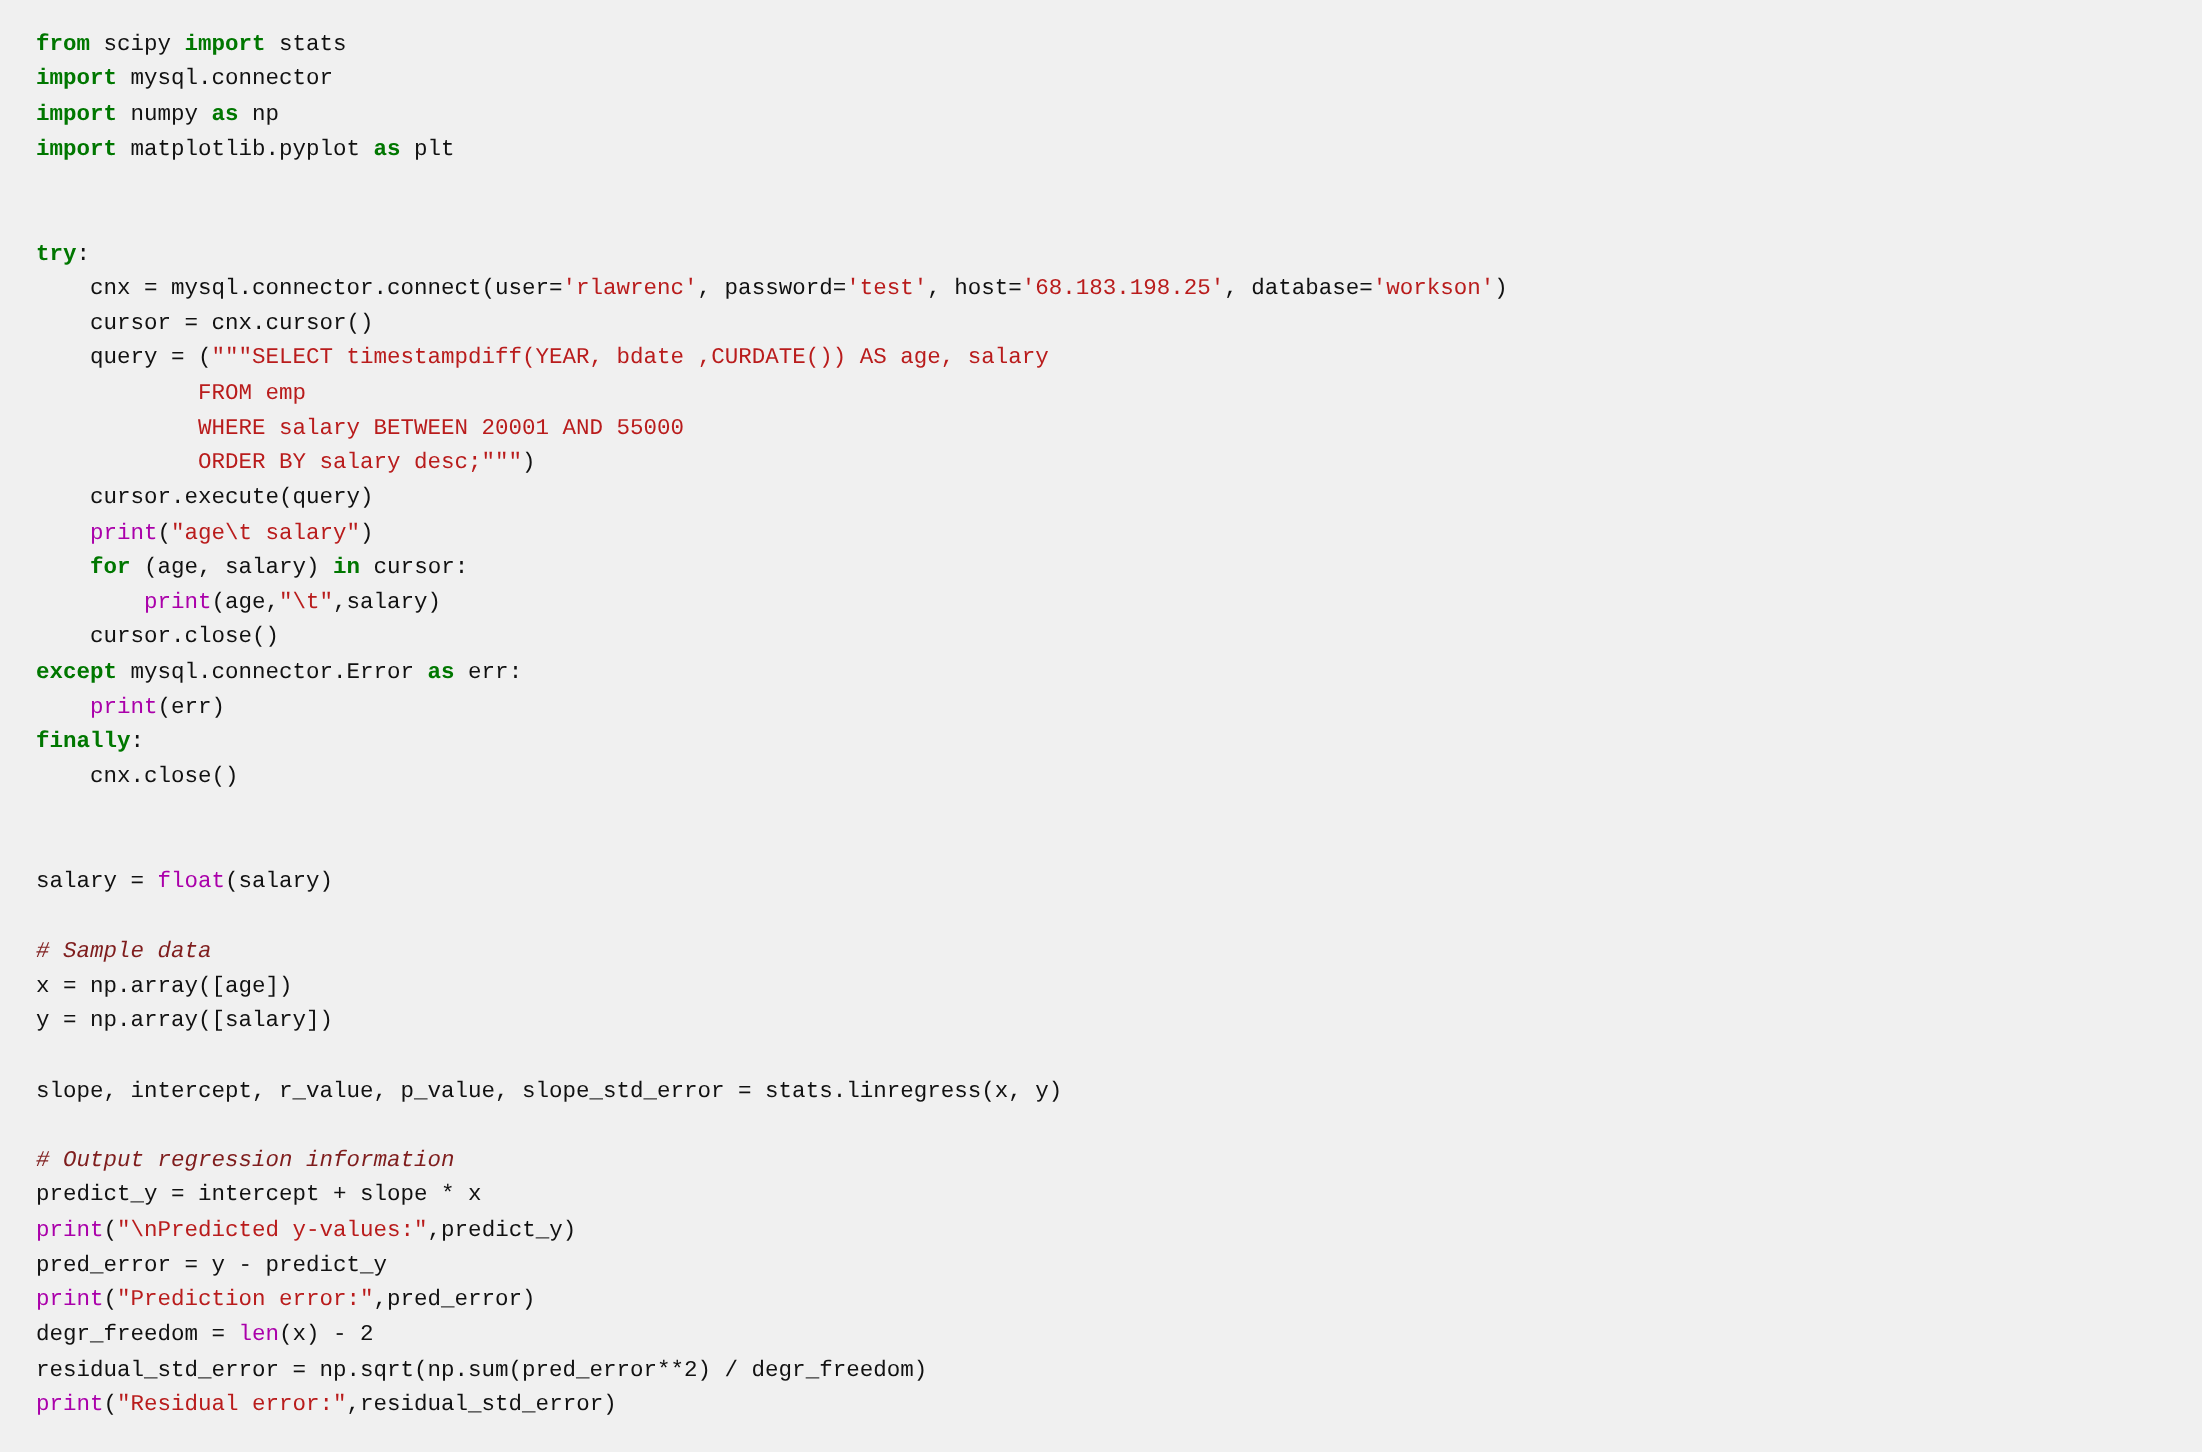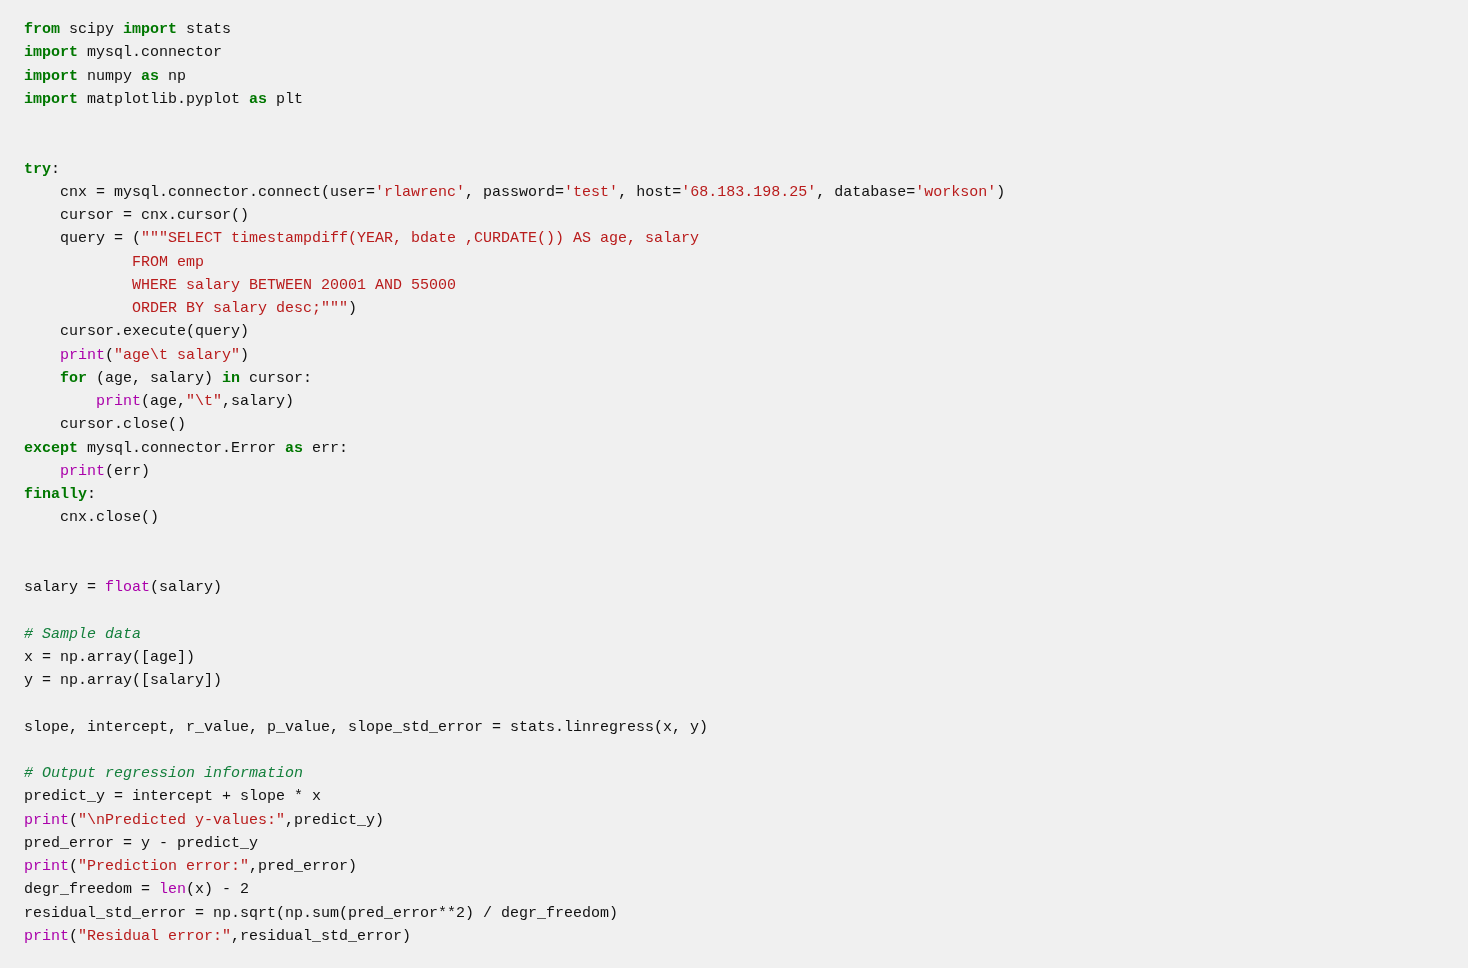--- a/index.html
+++ b/index.html
@@ -23,21 +23,21 @@
       overflow: auto;
     }
 
     .code-block {
       white-space: pre;
     }
 
     
     .kw-green { color: #007700; font-weight: bold; }  
     .str-red { color: #b91c1c; }                        
-    .comment-green { color: #15803d; font-style: italic; } 
+    .comment-green { color: #7f1d1d; font-style: italic; } 
     .plain { color: #111111; }
     .builtin { color: #aa00aa; }
   </style>
 </head>
 <body>
 
 <div class="code-container">
   <div class="code-block" id="code-render"><div><span class="kw-green">from</span><span class="plain"> scipy </span><span class="kw-green">import</span><span class="plain"> stats</span></div><div><span class="kw-green">import</span><span class="plain"> mysql.connector</span></div><div><span class="kw-green">import</span><span class="plain"> numpy </span><span class="kw-green">as</span><span class="plain"> np</span></div><div><span class="kw-green">import</span><span class="plain"> matplotlib.pyplot </span><span class="kw-green">as</span><span class="plain"> plt</span></div><div>&nbsp;</div><div>&nbsp;</div><div><span class="kw-green">try</span><span class="plain">:</span></div><div><span class="plain">    cnx = mysql.connector.connect(user=</span><span class="str-red">'rlawrenc'</span><span class="plain">, password=</span><span class="str-red">'test'</span><span class="plain">, host=</span><span class="str-red">'68.183.198.25'</span><span class="plain">, database=</span><span class="str-red">'workson'</span><span class="plain">)</span></div><div><span class="plain">    cursor = cnx.cursor()</span></div><div><span class="plain">    query = (</span><span class="str-red">"""SELECT timestampdiff(YEAR, bdate ,CURDATE()) AS age, salary</span></div><div><span class="plain">            </span><span class="str-red">FROM emp</span></div><div><span class="plain">            </span><span class="str-red">WHERE salary BETWEEN 20001 AND 55000</span></div><div><span class="plain">            </span><span class="str-red">ORDER BY salary desc;"""</span><span class="plain">)</span></div><div><span class="plain">    cursor.execute(query)</span></div><div><span class="plain">    </span><span class="builtin">print</span><span class="plain">(</span><span class="str-red">"age\t salary"</span><span class="plain">)</span></div><div><span class="plain">    </span><span class="kw-green">for</span><span class="plain"> (age, salary) </span><span class="kw-green">in</span><span class="plain"> cursor:</span></div><div><span class="plain">        </span><span class="builtin">print</span><span class="plain">(age,</span><span class="str-red">"\t"</span><span class="plain">,salary)</span></div><div><span class="plain">    cursor.close()</span></div><div><span class="kw-green">except</span><span class="plain"> mysql.connector.Error </span><span class="kw-green">as</span><span class="plain"> err:</span></div><div><span class="plain">    </span><span class="builtin">print</span><span class="plain">(err)</span></div><div><span class="kw-green">finally</span><span class="plain">:</span></div><div><span class="plain">    cnx.close()</span></div><div>&nbsp;</div><div>&nbsp;</div><div><span class="plain">salary = </span><span class="builtin">float</span><span class="plain">(salary)</span></div><div>&nbsp;</div><div><span class="comment-green"># Sample data</span></div><div><span class="plain">x = np.array([age])</span></div><div><span class="plain">y = np.array([salary])</span></div><div>&nbsp;</div><div><span class="plain">slope, intercept, r_value, p_value, slope_std_error = stats.linregress(x, y)</span></div><div>&nbsp;</div><div><span class="comment-green"># Output regression information</span></div><div><span class="plain">predict_y = intercept + slope * x</span></div><div><span class="plain"></span><span class="builtin">print</span><span class="plain">(</span><span class="str-red">"\nPredicted y-values:"</span><span class="plain">,predict_y)</span></div><div><span class="plain">pred_error = y - predict_y</span></div><div><span class="plain"></span><span class="builtin">print</span><span class="plain">(</span><span class="str-red">"Prediction error:"</span><span class="plain">,pred_error)</span></div><div><span class="plain">degr_freedom = </span><span class="builtin">len</span><span class="plain">(x) - 2</span></div><div><span class="plain">residual_std_error = np.sqrt(np.sum(pred_error**2) / degr_freedom)</span></div><div><span class="plain"></span><span class="builtin">print</span><span class="plain">(</span><span class="str-red">"Residual error:"</span><span class="plain">,residual_std_error)</span></div></div>
 </div>
 

